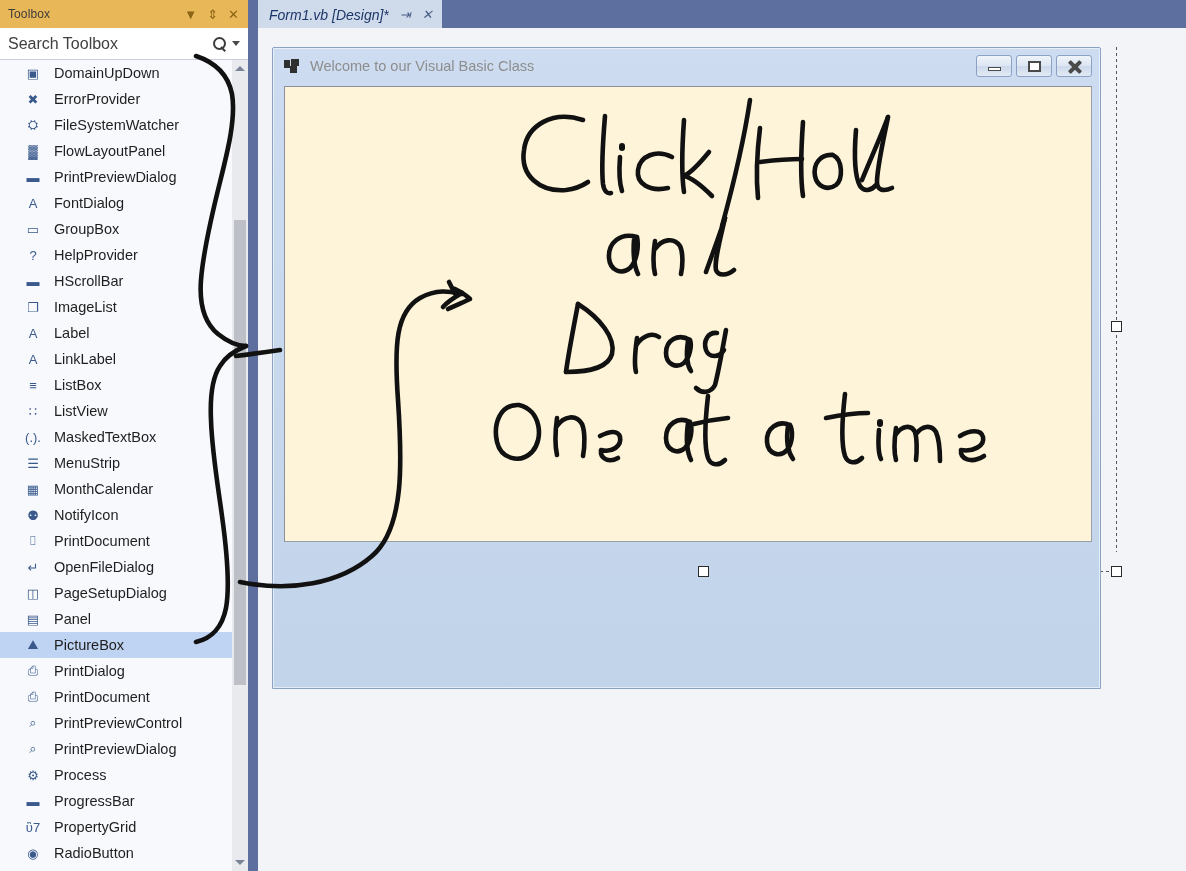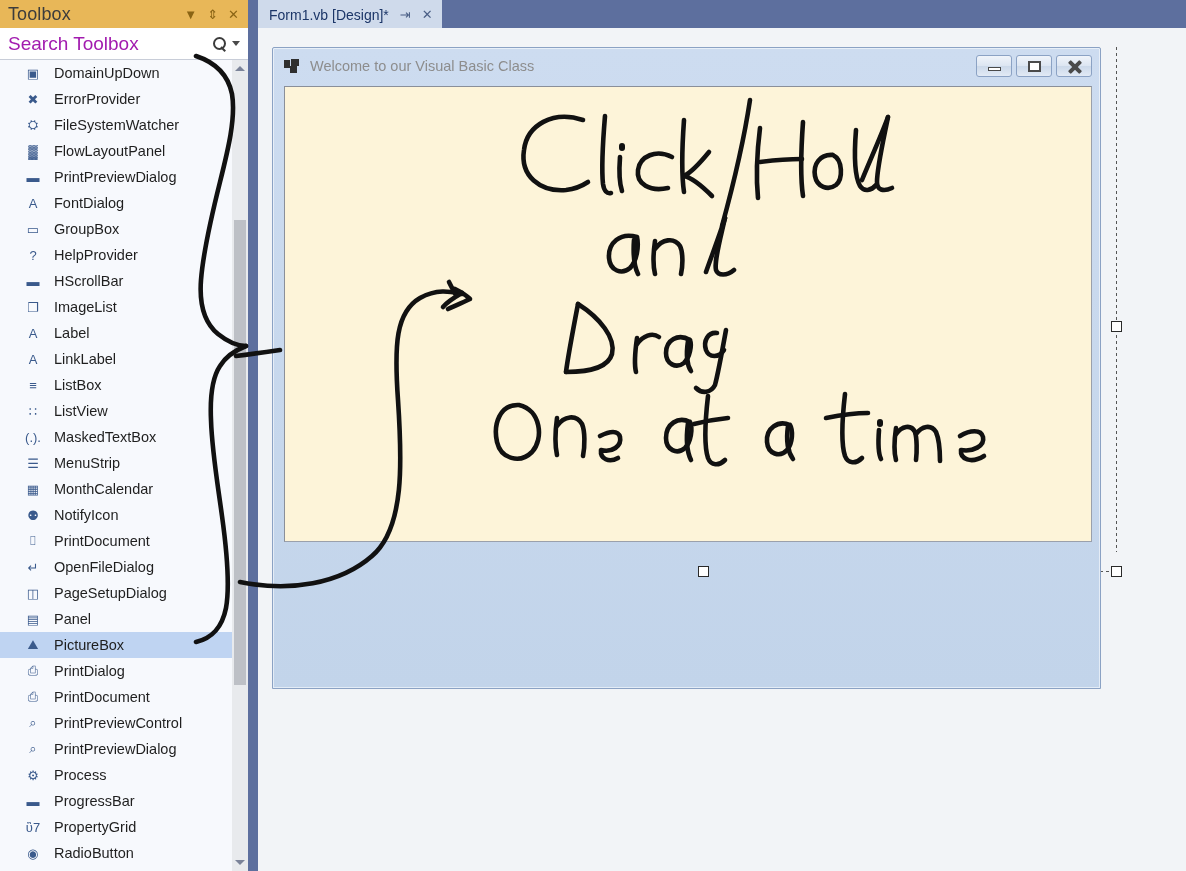--- a/index.html
+++ b/index.html
@@ -20,36 +20,36 @@
     position:absolute; left:0; top:0; width:248px; height:871px;
     background:#f7f9fd;
     border-right:0px;
   }
   #toolbox-header {
     position:absolute; left:0; top:0; width:248px; height:28px;
     background:#e8b758;
     display:flex; align-items:center;
   }
   #toolbox-header .tb-title {
-    font-size:18px; color:#3c3c3c; margin-left:8px; letter-spacing:.1px;
+    font-size:12px; color:#3c3c3c; margin-left:8px; letter-spacing:.1px;
   }
   #toolbox-header .hdr-icons {
     margin-left:auto; display:flex; align-items:center; gap:10px;
     margin-right:9px; color:#8a6414;
   }
   .hdr-ic { font-size:13px; line-height:1; cursor:default; color:#8a6414; }
 
   #toolbox-search {
     position:absolute; left:0; top:28px; width:248px; height:32px;
     background:#ffffff;
     border-bottom:1px solid #c8cdd8;
     display:flex; align-items:center;
   }
   #toolbox-search .srch-text {
-    font-size:19px; color:#a21caf; margin-left:8px;
+    font-size:16px; color:#404040; margin-left:8px;
   }
   #toolbox-search .srch-icons {
     margin-left:auto; margin-right:8px; display:flex; align-items:center; gap:5px;
   }
   .magnifier { width:14px; height:14px; position:relative; display:inline-block; }
   .magnifier::before {
     content:""; position:absolute; left:0; top:0; width:9px; height:9px;
     border:2px solid #3b3b3b; border-radius:50%;
   }
   .magnifier::after {
@@ -103,20 +103,21 @@
 
   
   #editor { position:absolute; left:258px; top:0; right:0; bottom:0; background:#eef1f6; }
   #tabstrip {
     position:absolute; left:0; top:0; right:0; height:28px; background:#5d6f9e;
   }
   #tab-form1 {
     position:absolute; left:0; top:0; height:28px;
     background:#cfdaeb; display:flex; align-items:center; padding:0 9px 0 11px;
     border-top:1px solid #cfdaeb;
+    font-style:italic;
   }
   #tab-form1 .tab-label { font-size:14px; color:#1c3668; }
   #tab-form1 .tab-ic { margin-left:11px; color:#4b5f86; font-size:13px; line-height:1; }
   .pin-glyph { display:inline-block; transform:rotate(0deg); }
 
   #designer-surface {
     position:absolute; left:0; top:28px; right:0; bottom:0; background:#f2f4f7;
   }
 
   

